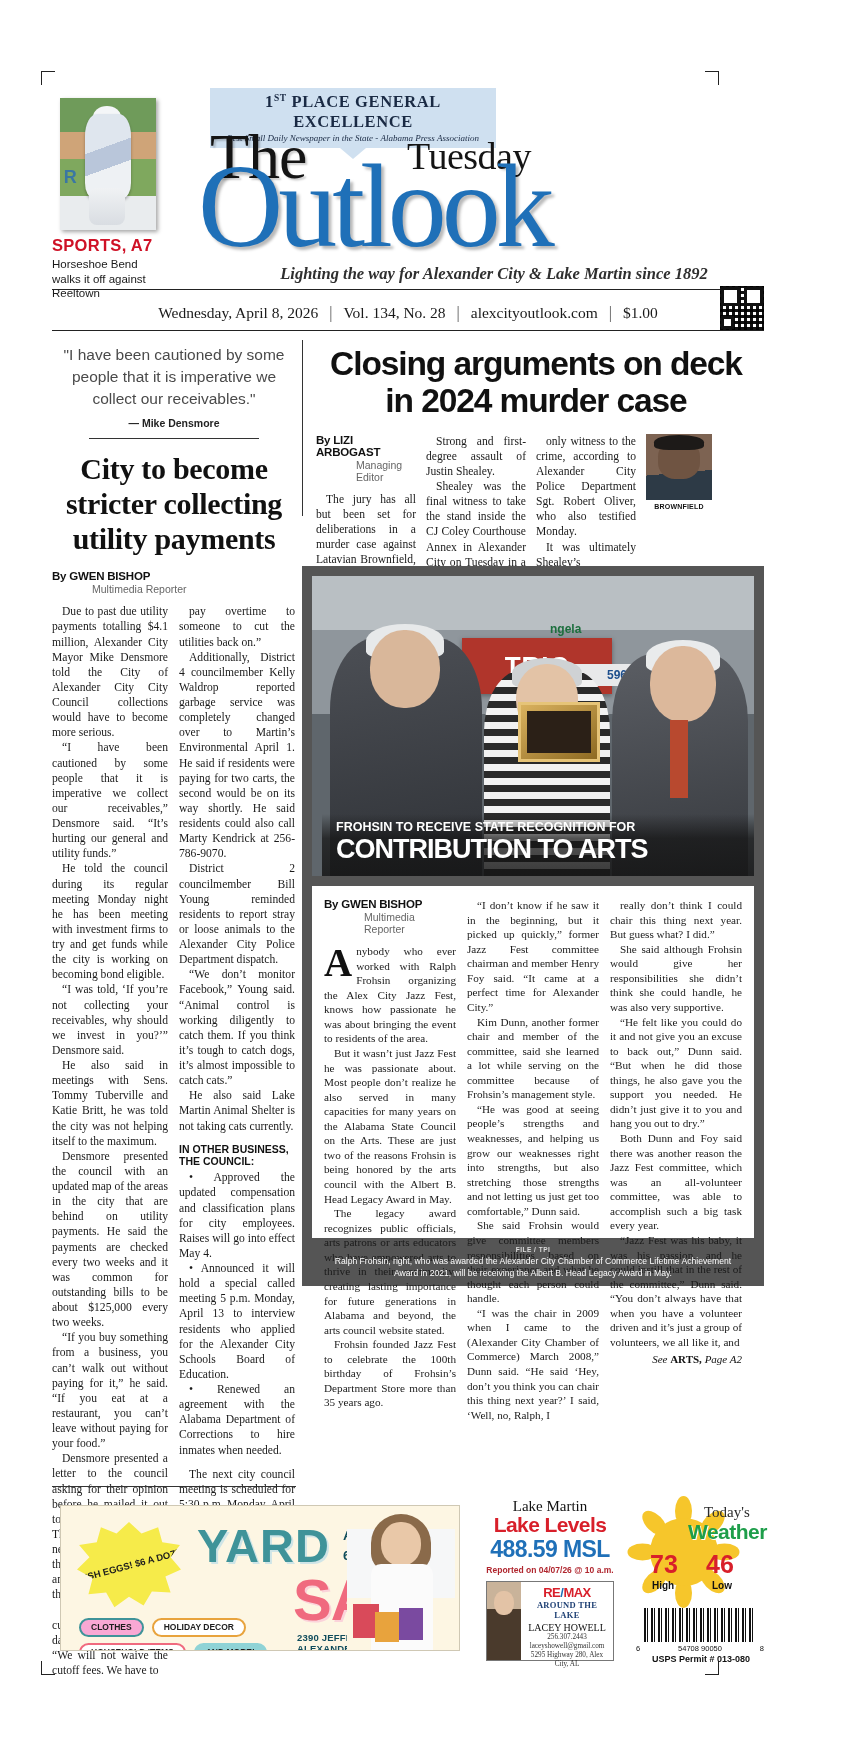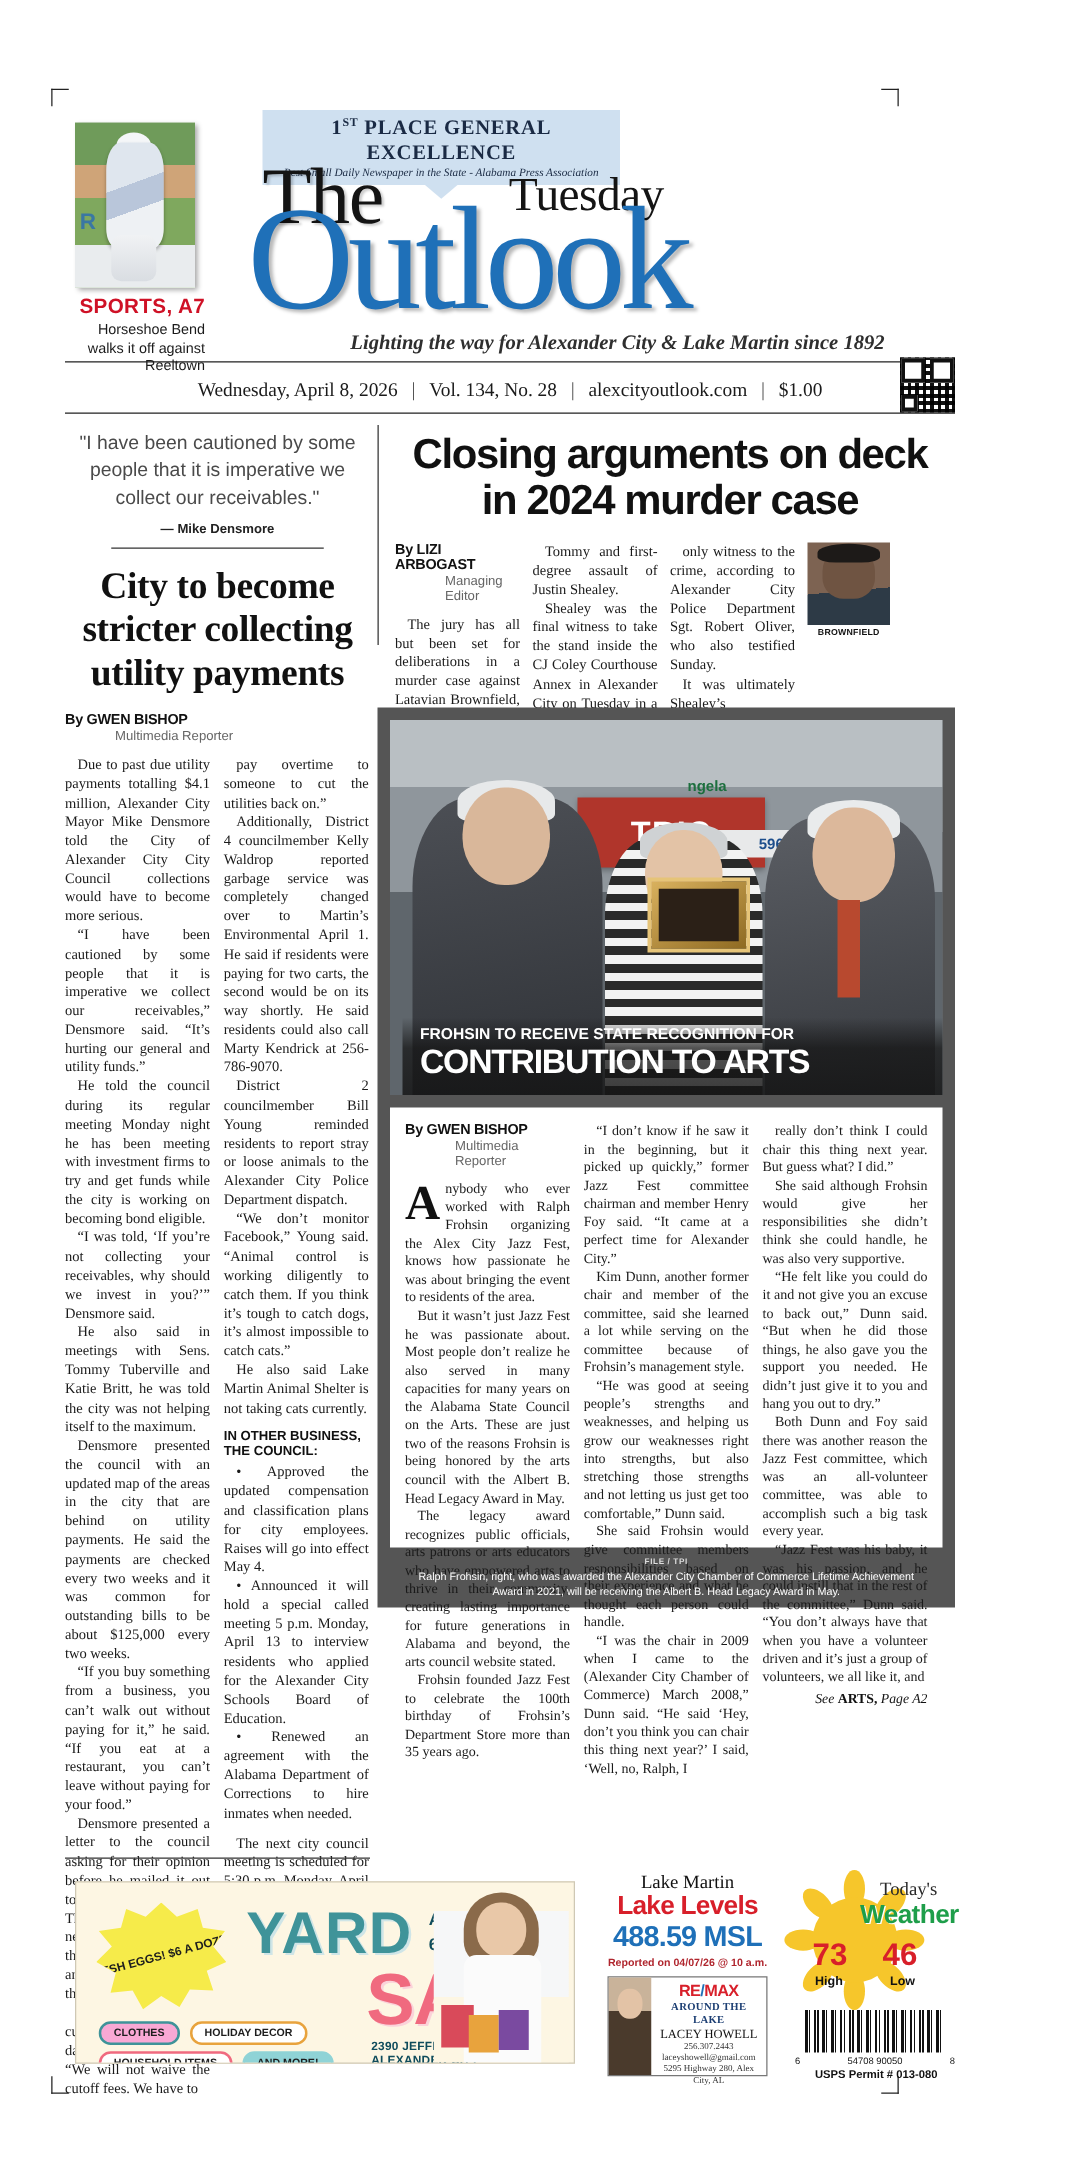--- a/index.html
+++ b/index.html
@@ -35,21 +35,21 @@
   }
   .sky-player { position:absolute; left:26%; top:12%; width:48%; height:64%;
       background:linear-gradient(160deg,#dfe6ee 0 40%, #b9c6da 40% 62%, #eef1f4 62% 100%);
       border-radius:26% 26% 18% 18%; box-shadow:0 2px 3px rgba(0,0,0,.3);}
   .sky-helmet { position:absolute; left:34%; top:6%; width:30%; height:17%;
       background:#f4f6f8; border-radius:50% 50% 40% 40%; border-bottom:3px solid #8fa0b4;}
   .sky-legs { position:absolute; left:30%; bottom:4%; width:38%; height:28%;
       background:linear-gradient(180deg,#f0f2f4,#d9dde2); border-radius:8px;}
   .sky-r { position:absolute; left:4%; top:52%; font:700 18px "Liberation Sans",sans-serif; color:#2f6fb0; opacity:.85;}
 
-  .sky-label { position:absolute; left:0px; top:152px; width:112px; text-align:right; }
+  .sky-label { position:absolute; left:0px; top:152px; width:112px; text-align:left; }
   .sky-sports { font-family:"Liberation Sans",sans-serif; font-weight:700; font-size:16.5px;
                 color:#cf1126; letter-spacing:.3px; }
   .sky-desc { font-family:"Liberation Sans",sans-serif; font-size:11.5px; line-height:1.28;
               color:#1a1a1a; margin-top:2px; }
 
   .award { position:absolute; left:158px; top:4px; width:286px; }
   .award-band { background:#cfe0f0; padding:4px 8px 5px; text-align:center; position:relative; }
   .award-band:after{ content:""; position:absolute; left:50%; bottom:-11px; margin-left:-13px;
      border-left:13px solid transparent; border-right:13px solid transparent; border-top:11px solid #cfe0f0;}
   .award-1 { font-family:"Liberation Serif",serif; font-weight:700; font-size:16.5px; letter-spacing:.6px; color:#1a2a44; }
@@ -365,27 +365,27 @@
     <div class="main-cols">
       <div class="c">
         <div class="byline" style="margin-top:0">By LIZI ARBOGAST</div>
         <div class="bytitle">Managing Editor</div>
         <div class="body" style="margin-top:9px">
           <p>The jury has all but been set for deliberations in a murder case against Latavian Brownfield, who is charged with the 2024 fatal shooting of Jay’Z’ion</p>
         </div>
       </div>
       <div class="c">
         <div class="body">
-          <p>Tommy and first-degree assault of Justin Shealey.</p>
+          <p>Strong and first-degree assault of Justin Shealey.</p>
           <p>Shealey was the final witness to take the stand inside the CJ Coley Courthouse Annex in Alexander City on Tuesday in a case that began Monday afternoon. Shealey was the</p>
         </div>
       </div>
       <div class="c">
         <div class="body">
-          <p>only witness to the crime, according to Alexander City Police Department Sgt. Robert Oliver, who also testified Sunday.</p>
+          <p>only witness to the crime, according to Alexander City Police Department Sgt. Robert Oliver, who also testified Monday.</p>
           <p>It was ultimately Shealey’s identification</p>
         </div>
       </div>
       <div class="mug">
         <div class="mug-img"></div>
         <div class="mug-cap">BROWNFIELD</div>
       </div>
     </div>
 
     <div class="jump" style="padding-right:8px">

